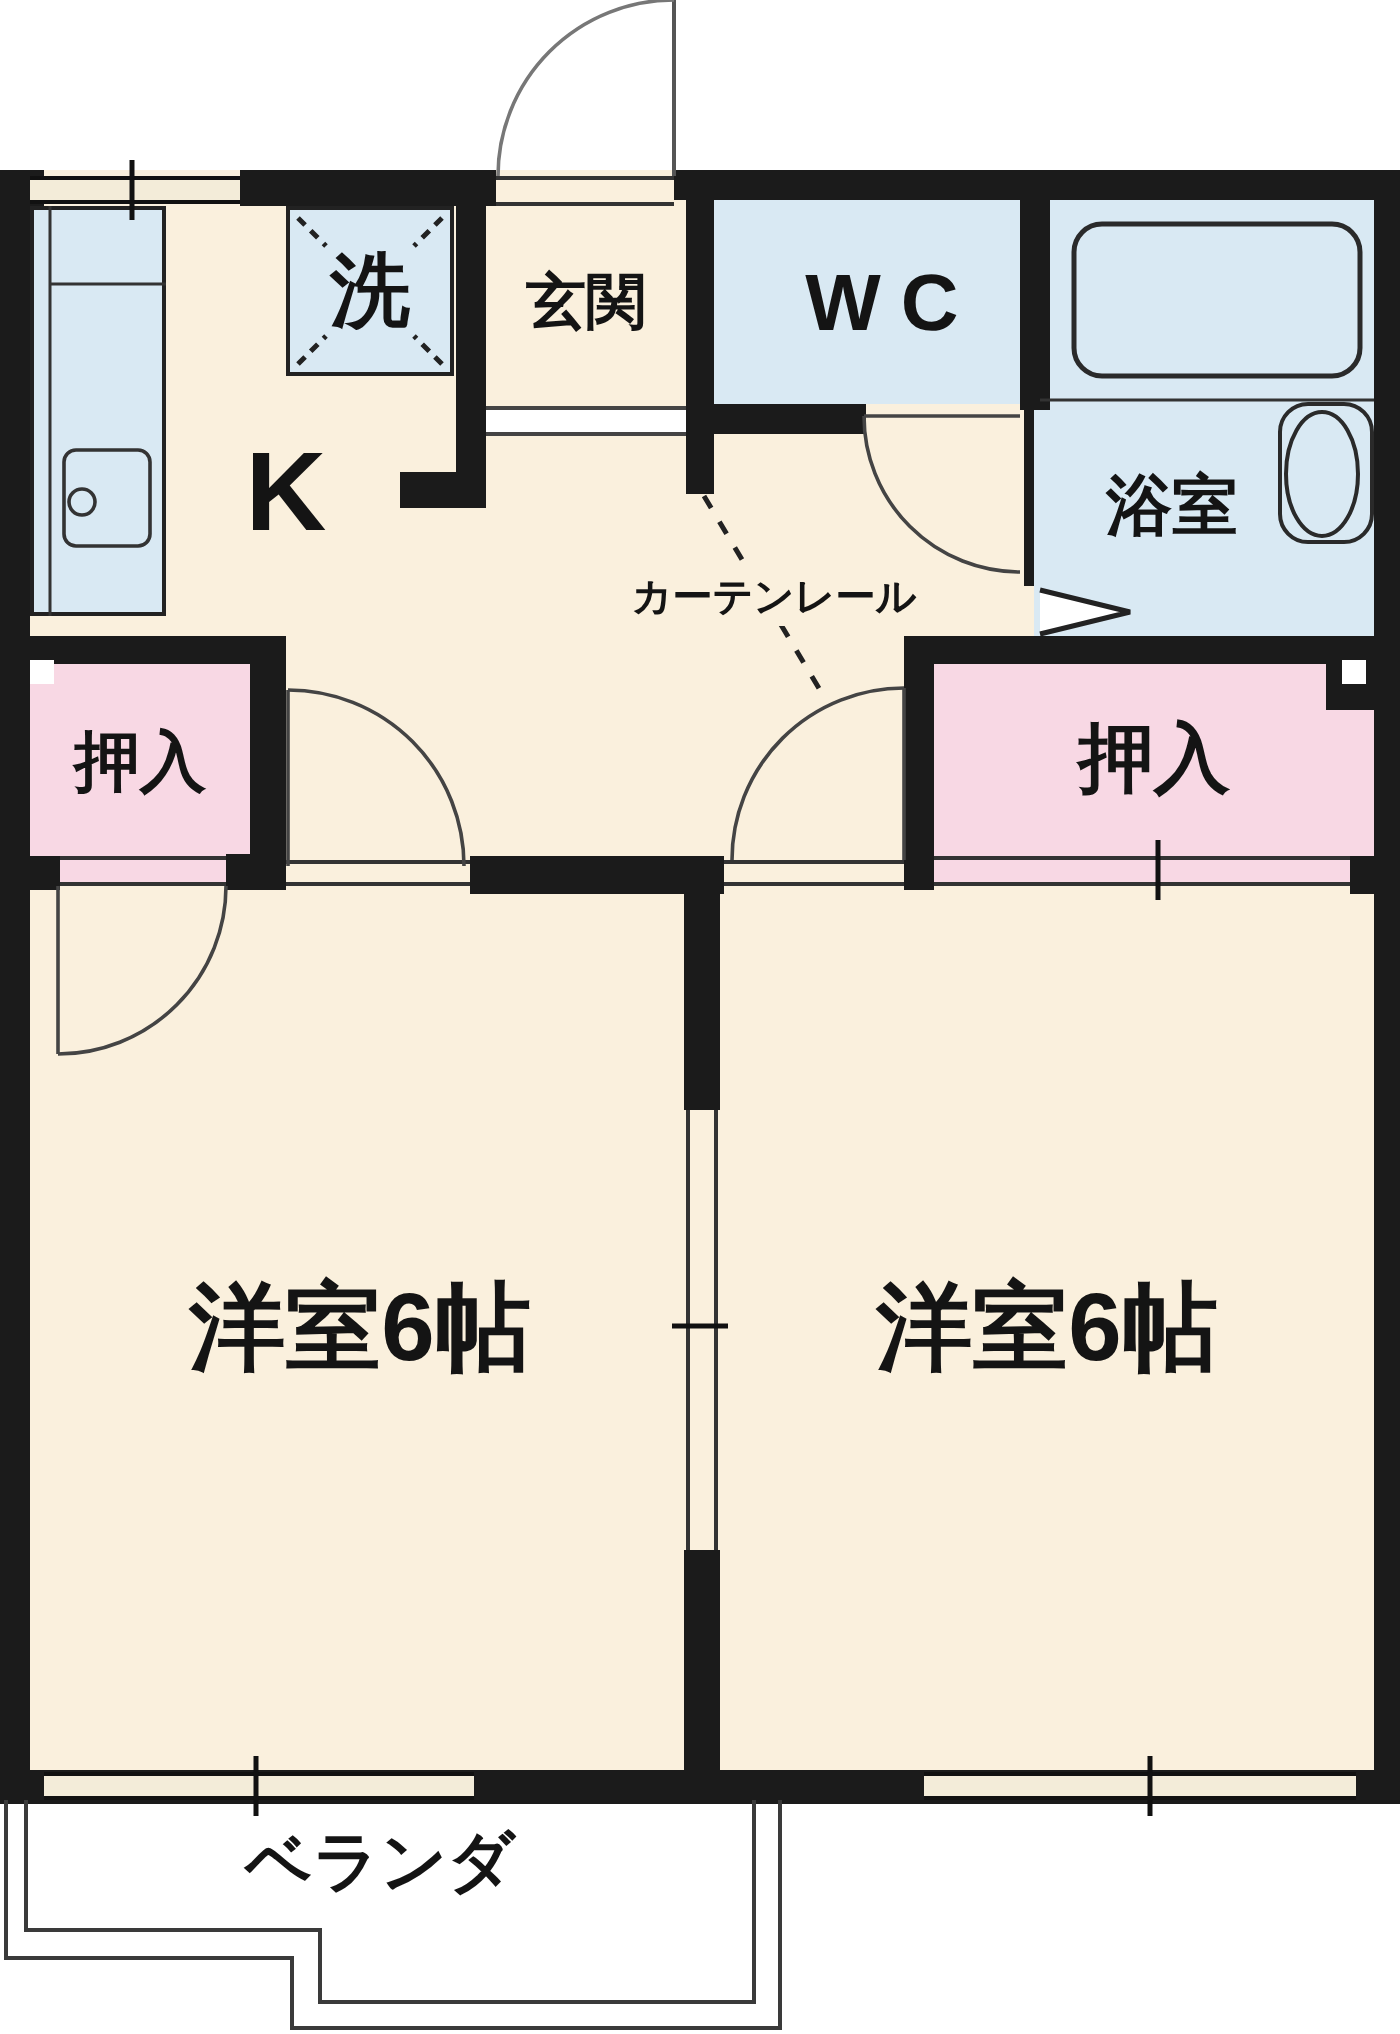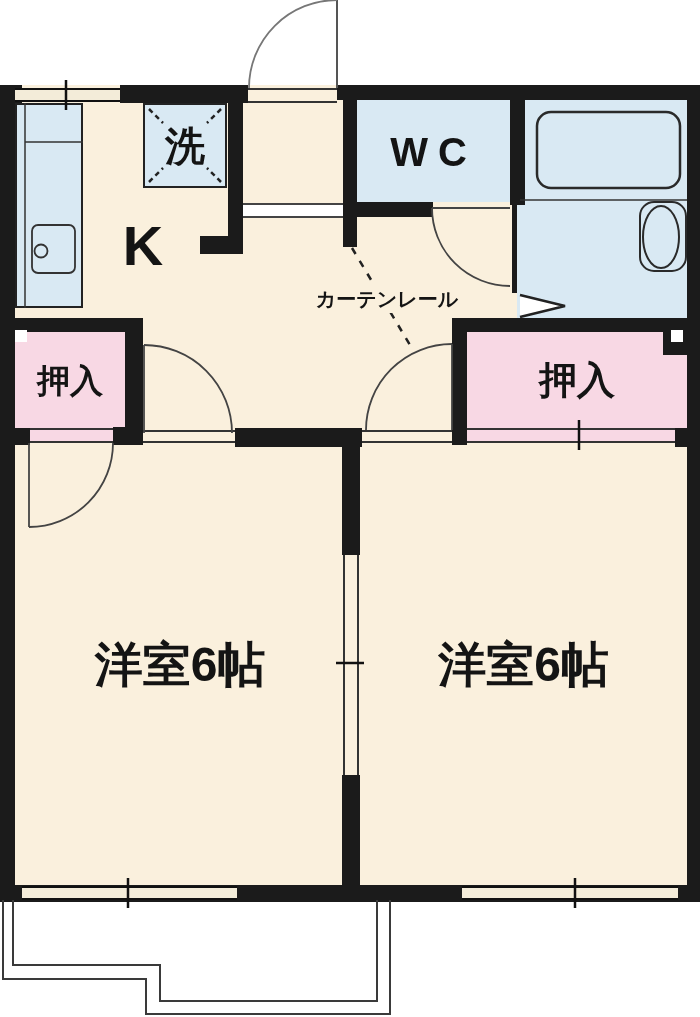--- a/index.html
+++ b/index.html
@@ -124,21 +124,24 @@
       <path d="M575,878 V908"></path>
       <path d="M336,663 H364"></path>
       <path d="M579,420 V450"></path>
     </g>
 
     <polyline points="3,900 3,979 146,979 146,1014 390,1014 390,900" stroke="#3a3a3a" stroke-width="2" fill="none"></polyline>
     <polyline points="13,900 13,965 160,965 160,1001 377,1001 377,900" stroke="#3a3a3a" stroke-width="2" fill="none"></polyline>
   </svg>
 
   <div class="abs lbl" style="left:143px;top:103px;width:84px;height:85px;font-size:40px;">洗</div>
-  <div class="abs lbl" style="left:357px;top:103px;width:153px;height:97px;font-size:40px;letter-spacing:10px;">WC</div>
+  <div class="abs lbl" style="left:243px;top:122px;width:100px;height:60px;font-size:30px;">玄関</div>
+  <div class="abs lbl" style="left:357px;top:103px;width:178px;height:97px;font-size:40px;letter-spacing:10px;">WC</div>
+  <div class="abs lbl" style="left:520px;top:223px;width:132px;height:58px;font-size:33px;">浴室</div>
   <div class="abs lbl" style="left:98px;top:212px;width:90px;height:68px;font-size:56px;font-weight:600;">K</div>
   <div class="abs lbl" style="left:322px;top:285px;width:130px;height:28px;font-size:20px;background:var(--floor);">カーテンレール</div>
   <div class="abs lbl" style="left:15px;top:332px;width:110px;height:96px;font-size:33px;">押入</div>
   <div class="abs lbl" style="left:467px;top:332px;width:220px;height:96px;font-size:38px;">押入</div>
   <div class="abs lbl" style="left:15px;top:600px;width:330px;height:130px;font-size:48px;">洋室6帖</div>
   <div class="abs lbl" style="left:360px;top:600px;width:327px;height:130px;font-size:48px;">洋室6帖</div>
+  <div class="abs lbl" style="left:60px;top:905px;width:260px;height:50px;font-size:33px;">ベランダ</div>
 
 </div>
 
 </body></html>

